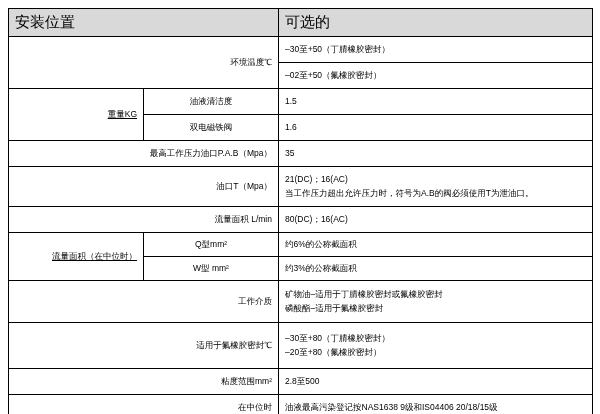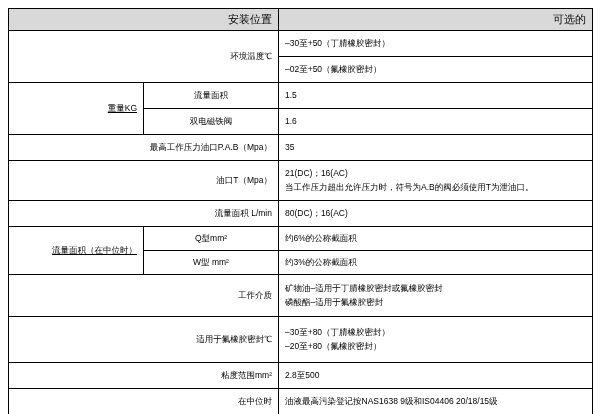--- a/index.html
+++ b/index.html
@@ -30,23 +30,23 @@
   }
   table.spec td, table.spec th {
     border: 1px solid #000000;
     padding: 3px 6px;
     vertical-align: middle;
     font-weight: normal;
     box-sizing: border-box;
   }
   thead th {
     background: #d9d9d9;
-    text-align: right;
-    font-size: 11px;
-    height: 22px;
+    text-align: left;
+    font-size: 15px;
+    height: 28px;
     padding: 2px 4px;
   }
   .c-label {
     text-align: right;
   }
   .c-sub {
     text-align: center;
   }
   .c-val {
     text-align: left;
@@ -79,21 +79,21 @@
       <tr class="row-h-1">
         <td colspan="2" rowspan="2" class="c-label">环境温度℃</td>
         <td class="c-val">–30至+50（丁腈橡胶密封）</td>
       </tr>
       <tr class="row-h-1">
         <td class="c-val">–02至+50（氟橡胶密封）</td>
       </tr>
 
       <tr class="row-h-1">
         <td rowspan="2" class="c-label w-label">重量KG</td>
-        <td class="c-sub w-sub">流量面积</td>
+        <td class="c-sub w-sub">油液清洁度</td>
         <td class="c-val">1.5</td>
       </tr>
       <tr class="row-h-1">
         <td class="c-sub w-sub">双电磁铁阀</td>
         <td class="c-val">1.6</td>
       </tr>
 
       <tr class="row-h-1">
         <td colspan="2" class="c-label">最高工作压力油口P.A.B（Mpa）</td>
         <td class="c-val">35</td>

